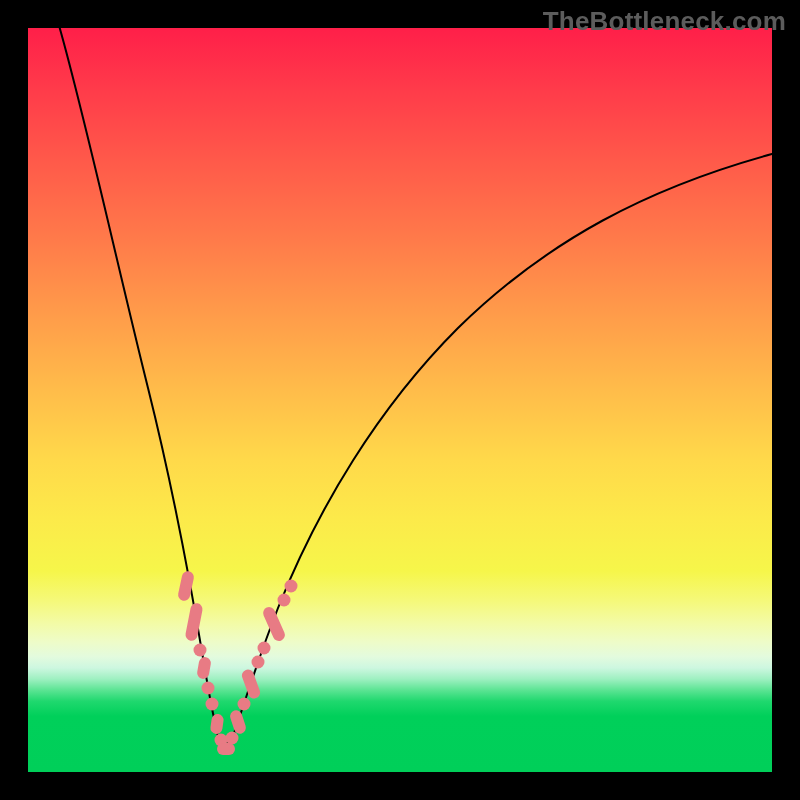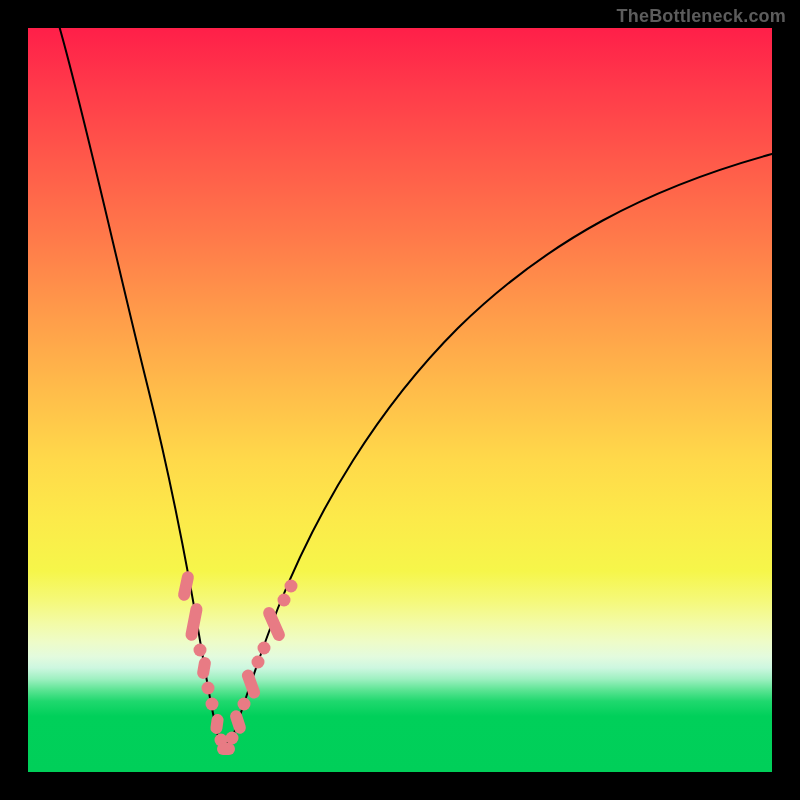--- a/index.html
+++ b/index.html
@@ -46,21 +46,21 @@
       #5be493 89%,
       #1fd86e 90.5%,
       #00d05a 92.5%,
       #00cf59 100%
     );
   }
   .watermark {
     position: absolute;
     top: 6px;
     right: 14px;
-    font-size: 18px;
+    font-size: 26px;
     font-weight: 600;
     color: #5c5c5c;
     letter-spacing: 0.2px;
     user-select: none;
   }
   svg.curve {
     position: absolute;
     top: 0;
     left: 0;
     width: 744px;

